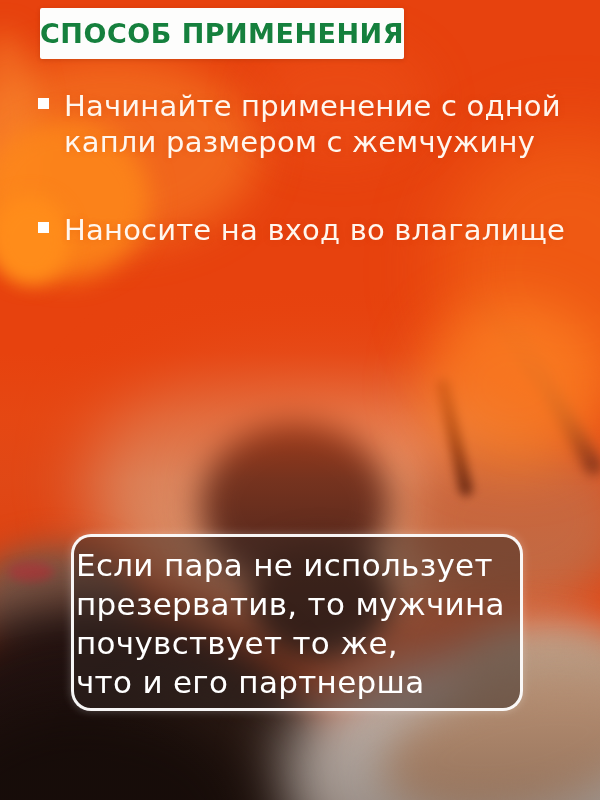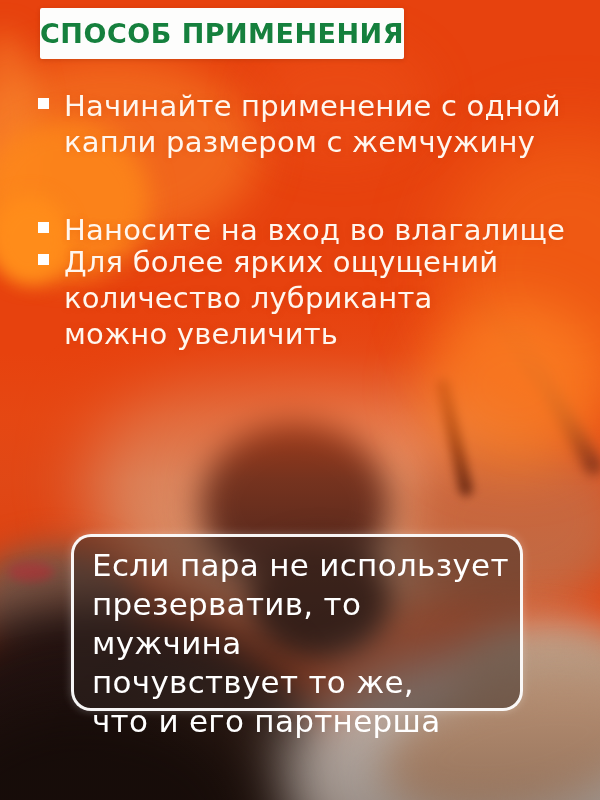--- a/index.html
+++ b/index.html
@@ -74,21 +74,21 @@
   .b1{top:88px;} .b2{top:184px;margin-top:28px;} .b3{top:244px;} .b4{top:364px;}
   
   .quote-box{
     position:absolute;left:71px;top:534px;width:452px;height:177px;
     border:3px solid rgba(255,255,255,0.96);border-radius:20px;
     background:rgba(52,40,36,0.50);
     box-sizing:border-box;
     box-shadow:0 0 10px rgba(255,255,255,0.25);
   }
   .quote-text{
-    margin:0;padding:9px 10px 0 18px;
+    margin:0;padding:9px 10px 0 2px;
     color:#ffffff;font-size:31px;line-height:39px;
     white-space:pre-line;letter-spacing:0.3px;
     font-family:"DejaVu Sans",sans-serif;
   }
 </style>
 </head>
 <body>
 
 <div class="poster">
 
@@ -127,26 +127,20 @@
 
   <div class="bullet b1">
     <span class="marker"></span>
     <p class="btext">Начинайте применение с одной
 капли размером с жемчужину</p>
   </div>
   <div class="bullet b2">
     <span class="marker"></span>
     <p class="btext">Наносите на вход во влагалище</p>
   </div>
-  <div class="bullet b3">
-    <span class="marker"></span>
-    <p class="btext">Для более ярких ощущений
-количество лубриканта
-можно увеличить</p>
-  </div>
 
   <div class="quote-box">
     <p class="quote-text">Если пара не использует
 презерватив, то мужчина
 почувствует то же,
 что и его партнерша</p>
   </div>
 
 </div>
 

